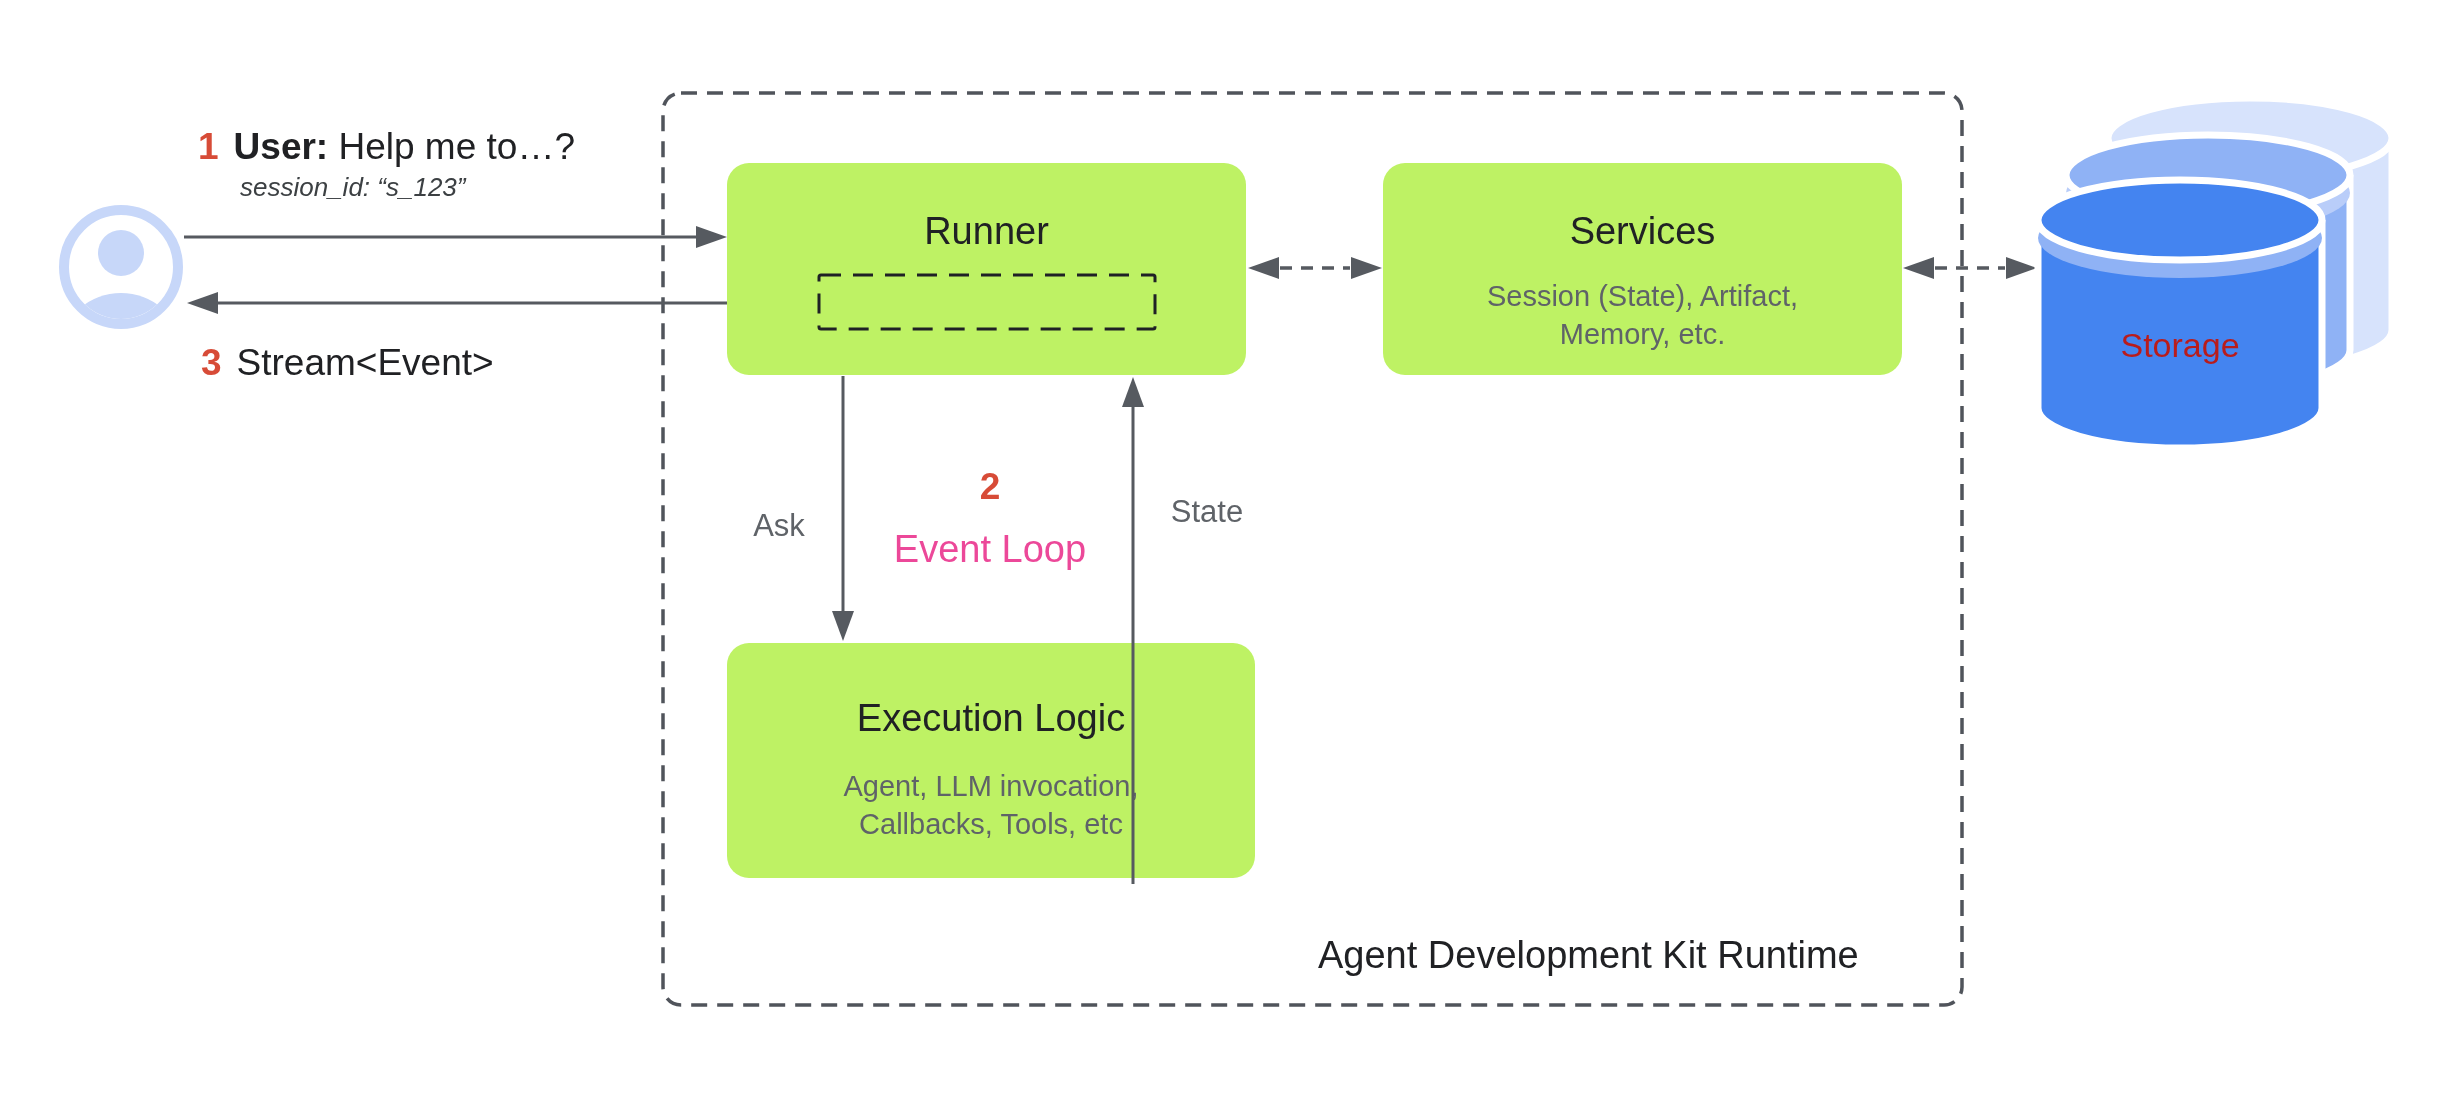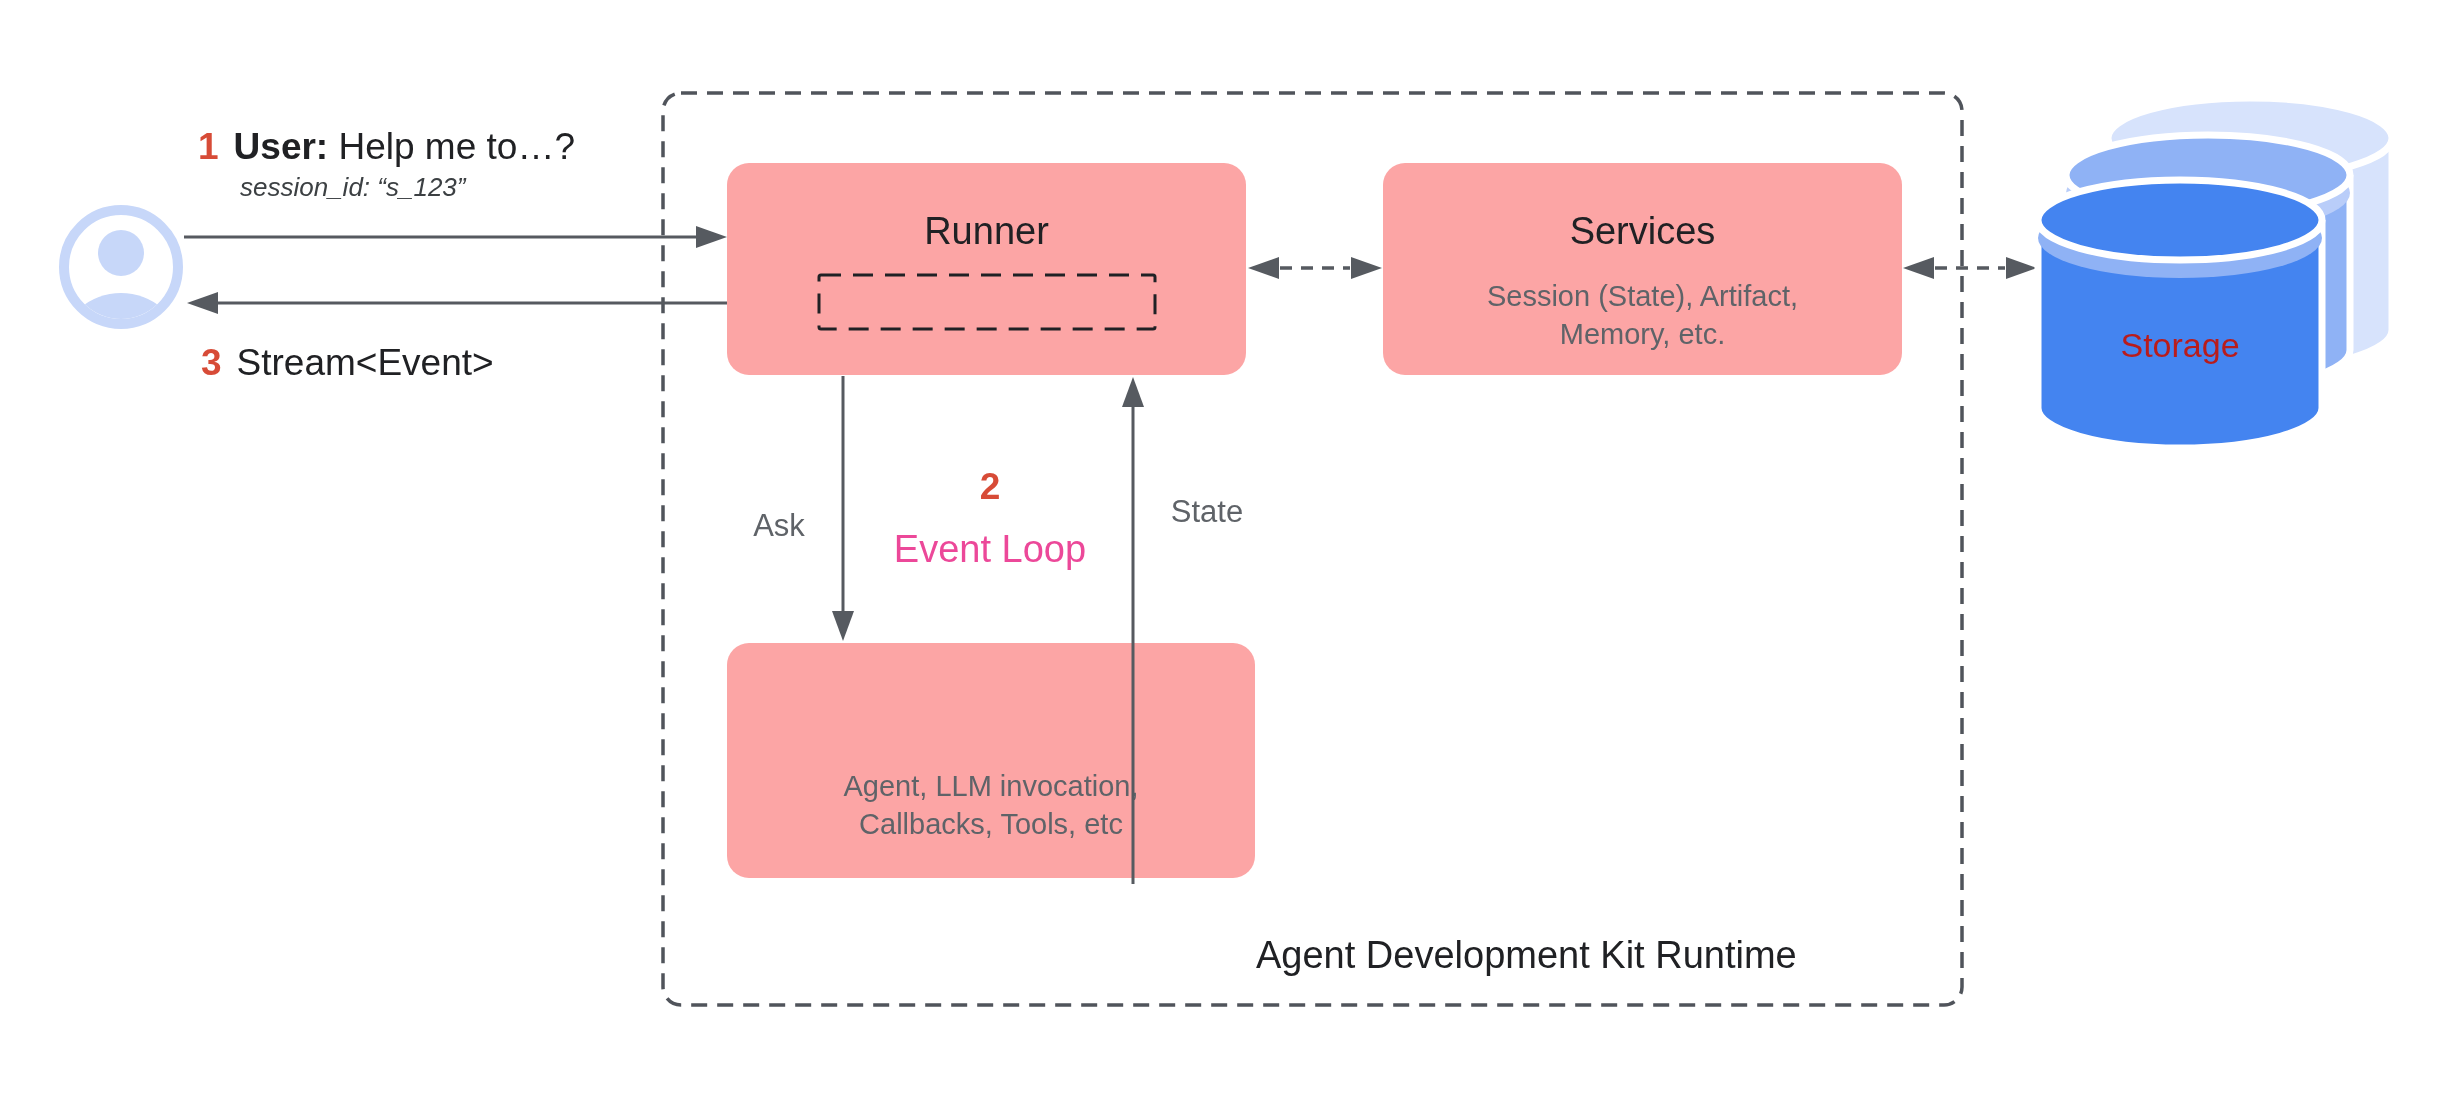--- a/index.html
+++ b/index.html
@@ -9,21 +9,21 @@
     background:#ffffff;
     font-family:"Liberation Sans", sans-serif;
     overflow:hidden;
   }
   svg.overlay{
     position:absolute;left:0;top:0;width:2450px;height:1109px;
     z-index:3;pointer-events:none;
   }
   .node{
     position:absolute;
-    background:#fca5a5;
+    background:#bef264;
     border-radius:22px;
     z-index:1;
     text-align:center;
   }
   .node-title{
     position:absolute;left:0;right:0;
     font-size:38px;line-height:44px;
     color:#202124;
     text-align:center;
   }
@@ -87,41 +87,42 @@
   </div>
 
 
   <div class="node" style="left:1383px;top:163px;width:519px;height:212px;">
     <div class="node-title" style="top:46px;">Services</div>
     <div class="node-sub" style="top:114px;">Session (State), Artifact,
 Memory, etc.</div>
   </div>
 
   <div class="node" style="left:727px;top:643px;width:528px;height:235px;">
+    <div class="node-title" style="top:53px;">Execution Logic</div>
     <div class="node-sub" style="top:124px;">Agent, LLM invocation,
 Callbacks, Tools, etc</div>
   </div>
 
   <div class="step-row" style="left:198px;top:126px;">
     <span class="step-num">1</span>
     <span class="step-text"><b>User:</b>&nbsp;<span>Help me to…?</span></span>
   </div>
   <div class="session-line" style="left:240px;top:172px;">session_id: “s_123”</div>
 
   <div class="step-row" style="left:201px;top:342px;">
     <span class="step-num">3</span>
     <span class="step-text">Stream&lt;Event&gt;</span>
   </div>
 
   <div class="edge-label" style="left:719px;top:508px;">Ask</div>
   <div class="loop-num" style="left:930px;top:466px;">2</div>
   <div class="loop-label" style="left:870px;top:528px;">Event Loop</div>
   <div class="edge-label" style="left:1147px;top:494px;">State</div>
 
-  <div class="runtime-label" style="left:1256px;top:934px;">Agent Development Kit Runtime</div>
+  <div class="runtime-label" style="left:1318px;top:934px;">Agent Development Kit Runtime</div>
 
   <div class="storage-label" style="left:2070px;top:326px;">Storage</div>
 
   <svg class="overlay" viewBox="0 0 2450 1109">
 
     <rect x="663" y="93" width="1299" height="912" rx="18" fill="none" stroke="#50545b" stroke-width="3.5" stroke-dasharray="16 10"></rect>
 
     <rect x="819" y="275" width="336" height="54" rx="2" fill="none" stroke="#1f2125" stroke-width="3" stroke-dasharray="20 12"></rect>
 
     <g>

